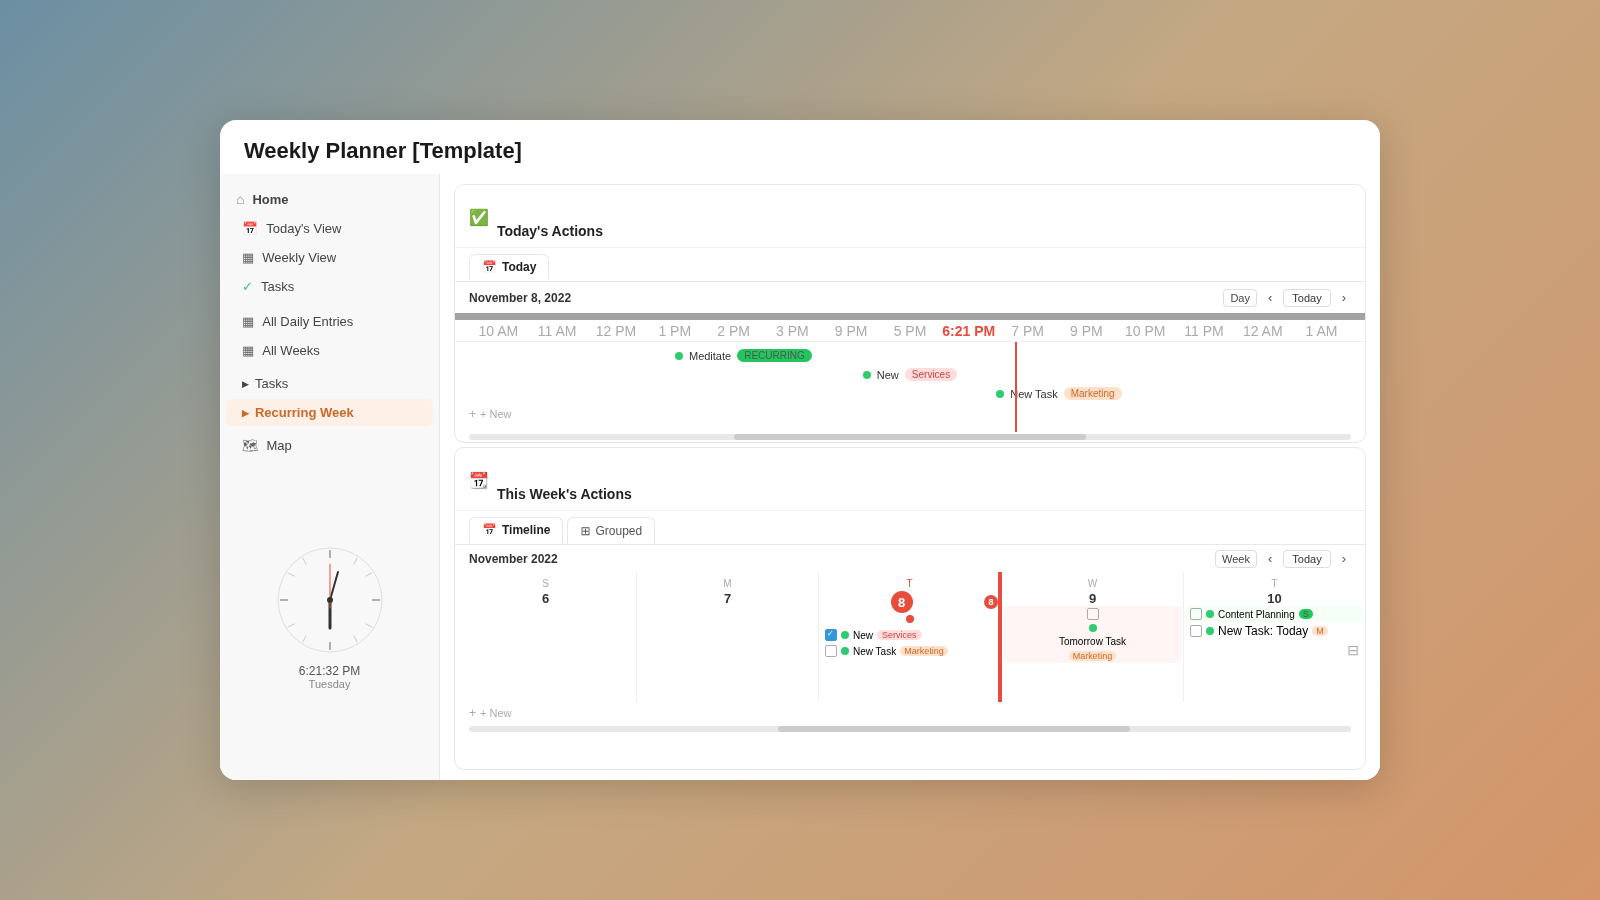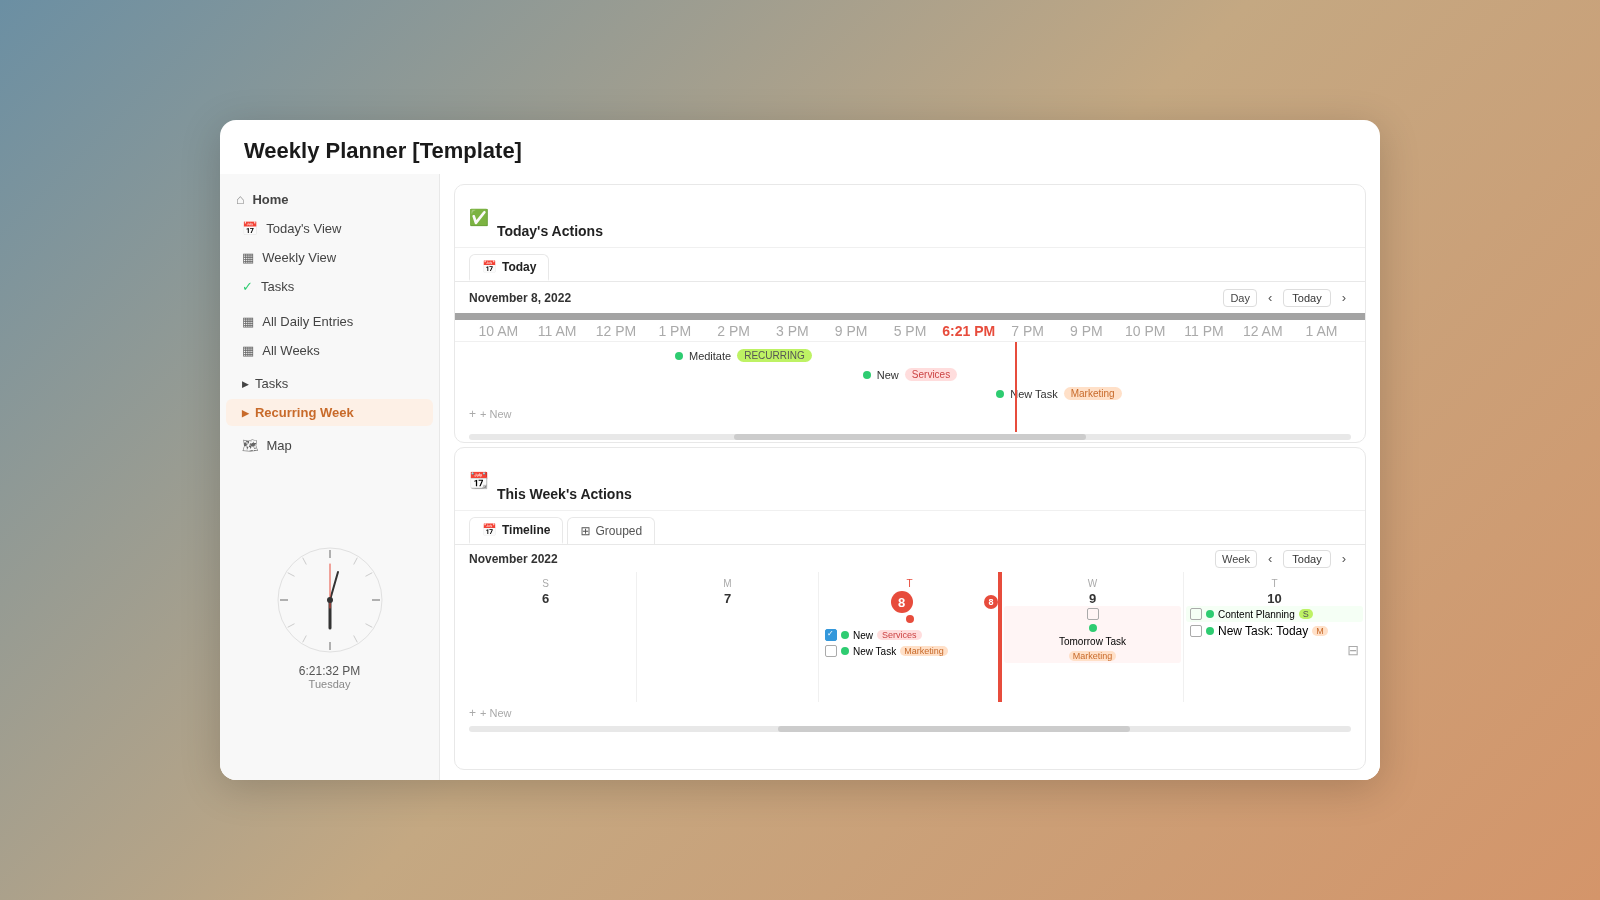--- a/index.html
+++ b/index.html
@@ -204,21 +204,21 @@
       gap: 6px;
     }
     .task-dot { width: 8px; height: 8px; border-radius: 50%; display: inline-block; }
     .dot-green { background: #2ecc71; }
     .tag {
       padding: 1px 7px;
       border-radius: 10px;
       font-size: 10px;
       font-weight: 500;
     }
-    .tag-grey { background: #bef264; color: #555; }
+    .tag-grey { background: #22c55e; color: #555; }
     .tag-salmon { background: #fdd; color: #c44; }
     .tag-orange { background: #ffe0c8; color: #c86a2a; }
     .new-btn {
       display: flex;
       align-items: center;
       gap: 4px;
       font-size: 11px;
       color: #aaa;
       padding: 4px 14px;
       cursor: pointer;

